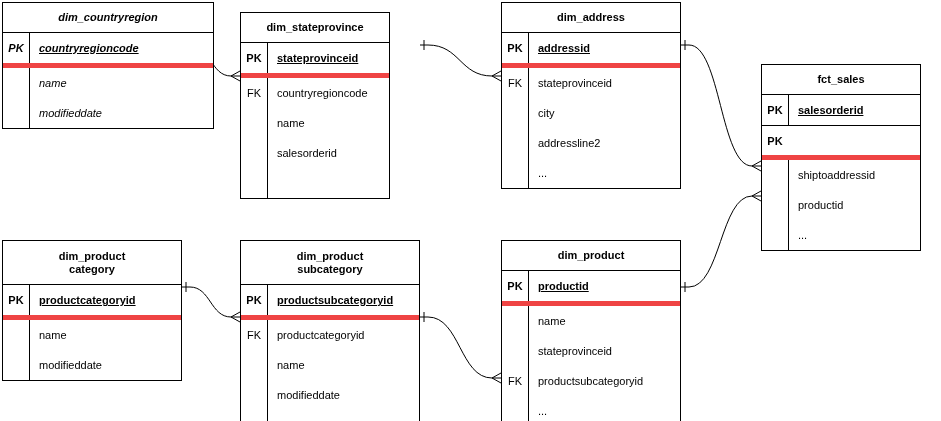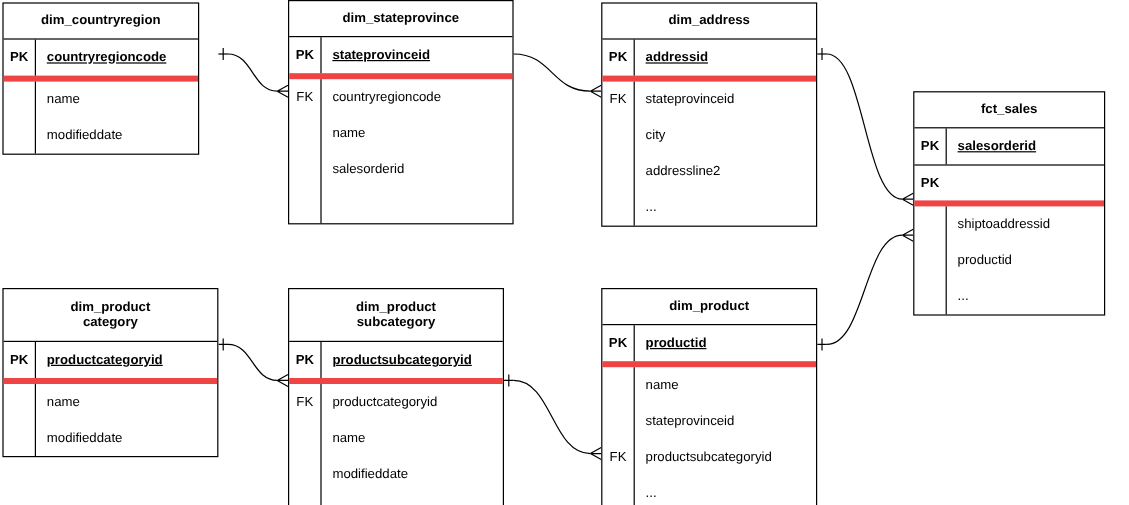--- a/index.html
+++ b/index.html
@@ -162,37 +162,37 @@
         <path d="M 231 317 L 240 312 M 231 317 L 240 317 M 231 317 L 240 322"></path>
       </g>
       <g>
         <path d="M 428 317 C 460 317, 460 378, 492 378"></path>
         <path d="M 420 317 L 428 317"></path>
         <path d="M 424 312 L 424 322"></path>
         <path d="M 492 378 L 501 373 M 492 378 L 501 378 M 492 378 L 501 383"></path>
       </g>
     </svg>
   <div id="entities">
-      <div class="entity" style="left: 2px; top: 2px; width: 164px;">
+      <div class="entity" style="left: 2px; top: 2px; width: 212px; font-style: italic;">
         <div class="ent-header">dim_countryregion</div>
         <div class="key-block">
           <div class="row keyrow">
             <div class="keycol">PK</div>
             <div class="fieldcol">countryregioncode</div>
           </div>
         </div>
         <div class="attr-block">
           <div class="attr-keycol" style="height: 60px;"></div>
           <div class="attr-fields">
             <div class="attr-row">name</div>
             <div class="attr-row">modifieddate</div>
           </div>
         </div>
       </div>
-      <div class="entity" style="left: 240px; top: 0; width: 188px;">
+      <div class="entity" style="left: 240px; top: 12px; width: 150px;">
         <div class="ent-header">dim_stateprovince</div>
         <div class="key-block">
           <div class="row keyrow">
             <div class="keycol">PK</div>
             <div class="fieldcol">stateprovinceid</div>
           </div>
         </div>
         <div class="attr-block">
           <div class="attr-keycol" style="height: 120px;">
             <span style="top: 0px;">FK</span>
@@ -217,21 +217,21 @@
             <span style="top: 0px;">FK</span>
           </div>
           <div class="attr-fields">
             <div class="attr-row">stateprovinceid</div>
             <div class="attr-row">city</div>
             <div class="attr-row">addressline2</div>
             <div class="attr-row">...</div>
           </div>
         </div>
       </div>
-      <div class="entity" style="left: 761px; top: 76px; width: 160px;">
+      <div class="entity" style="left: 761px; top: 64px; width: 160px;">
         <div class="ent-header">fct_sales</div>
         <div class="key-block">
           <div class="row keyrow">
             <div class="keycol">PK</div>
             <div class="fieldcol">salesorderid</div>
           </div>
           <div class="row keyrow">
             <div class="keycol">PK</div>
           </div>
         </div>

